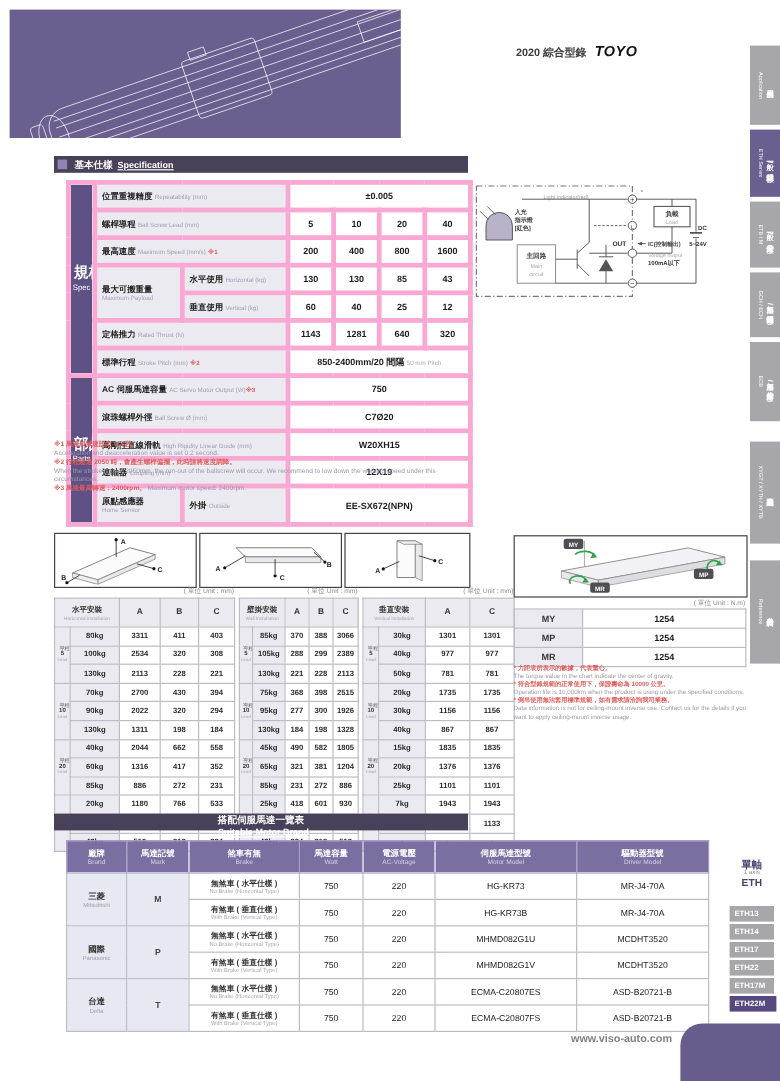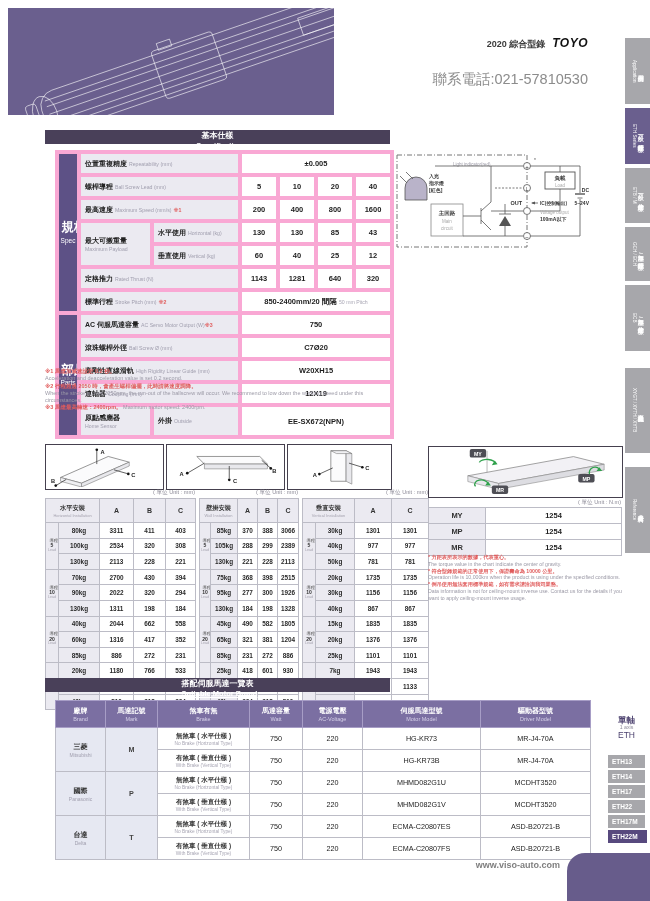--- a/index.html
+++ b/index.html
@@ -2,21 +2,21 @@
 <html><head>
 <meta charset="utf-8">
 <style>
   html,body{margin:0;padding:0;background:#fff;}
   .page{position:relative;width:650px;height:901px;background:#fff;overflow:hidden;
         font-family:"Liberation Sans","DejaVu Sans",sans-serif;color:#222;}
   .abs{position:absolute;}
 
   
   .banner{left:8px;top:8px;width:326px;height:107px;background:#6a5f8e;overflow:hidden;}
-  .catalog{left:430px;top:36px;width:158px;text-align:right;font-size:9px;font-weight:bold;color:#3c3c3c;}
+  .catalog{left:430px;top:36px;width:158px;text-align:left;font-size:9px;font-weight:bold;color:#3c3c3c;}
   .catalog .logo{font-size:12px;font-weight:bold;font-style:italic;color:#111;margin-left:7px;letter-spacing:.5px;}
   .phone{left:428px;top:70px;width:160px;text-align:right;font-size:14.5px;color:#8c8c8c;}
 
   
   .side-tab{left:625px;width:25px;background:#a7a7ab;display:flex;flex-direction:row;justify-content:center;align-items:center;gap:2px;color:#fff;cursor:pointer;}
   .side-tab.active{background:#6a5f8e;}
   .vt-en{writing-mode:vertical-rl;font-size:4.6px;line-height:1;}
   .vt-cn{writing-mode:vertical-rl;font-size:6px;font-weight:bold;letter-spacing:.6px;line-height:1;}
 
   
@@ -83,21 +83,21 @@
   .motor .brand .cn{display:block;font-size:7px;font-weight:bold;color:#333;}
   .motor .brand .en{display:block;font-size:5px;color:#a09eae;}
   .motor .mark{font-weight:bold;color:#444;}
   .motor .brake .cn{display:block;font-size:6.5px;font-weight:bold;color:#333;}
   .motor .brake .en{display:block;font-size:4.8px;color:#a8a6b4;}
 
   
   .axis{left:608px;top:716px;width:37px;text-align:center;line-height:1.1;}
   .axis .acn{font-size:8.5px;font-weight:bold;color:#4a3f6d;}
   .axis .asub{font-size:5.2px;color:#8d8a99;}
-  .axis .aen{font-size:8.5px;font-weight:normal;color:#4a3f6d;}
+  .axis .aen{font-size:8.5px;font-weight:bold;color:#4a3f6d;}
   .eth-tab{left:608px;width:37px;height:13px;background:#a7a7ab;color:#fff;font-size:6.5px;font-weight:bold;
            display:flex;align-items:center;padding-left:4px;box-sizing:border-box;cursor:pointer;}
   .eth-tab.active{background:#57497e;width:39px;}
   .corner{left:567px;top:853px;width:83px;height:48px;background:#675c8b;border-top-left-radius:18px;}
   .footer-url{left:420px;top:860px;width:140px;text-align:right;font-size:9px;font-weight:bold;color:#7f7f7f;cursor:pointer;}
 
   svg text{font-family:"Liberation Sans","DejaVu Sans",sans-serif;}
 </style>
 </head>
 <body>
@@ -118,21 +118,20 @@
         <rect x="300" y="52" width="40" height="18"></rect>
         <ellipse cx="30" cy="61" rx="12" ry="19"></ellipse>
         <rect x="13" y="47" width="11" height="27" rx="3"></rect>
       </g>
     </svg>
   </div>
 
   <div class="abs catalog">
     <span>2020 綜合型錄</span><span class="logo">TOYO</span>
   </div>
-  <div class="abs phone">聯系電話:021-57810530</div>
 
   <div class="abs side-tab" style="top:38px;height:66px;">
     <span class="vt-en">Application</span>
     <span class="vt-cn">應用例</span>
   </div>
   <div class="abs side-tab active" style="top:108px;height:56px;">
     <span class="vt-en">ETH Series</span>
     <span class="vt-cn">一般 / 螺桿仕樣</span>
   </div>
   <div class="abs side-tab" style="top:168px;height:55px;">
@@ -149,21 +148,21 @@
   </div>
   <div class="abs side-tab" style="top:368px;height:85px;">
     <span class="vt-en">XYGT / XYTH / XYTB</span>
     <span class="vt-cn">直交機器人</span>
   </div>
   <div class="abs side-tab" style="top:467px;height:86px;">
     <span class="vt-en">Reference</span>
     <span class="vt-cn">參考資料</span>
   </div>
 
-  <div class="abs bar" style="left:45px;top:130px;width:345px;flex-direction:column;">
+  <div class="abs bar" style="left:45px;top:130px;width:345px;">
     <span class="sq"></span>
     <span class="cn">基本仕樣</span>
     <span class="en">Specification</span>
   </div>
 
 
   <table class="abs spec">
     <colgroup>
         <col style="width:22px">
         <col style="width:73px">

